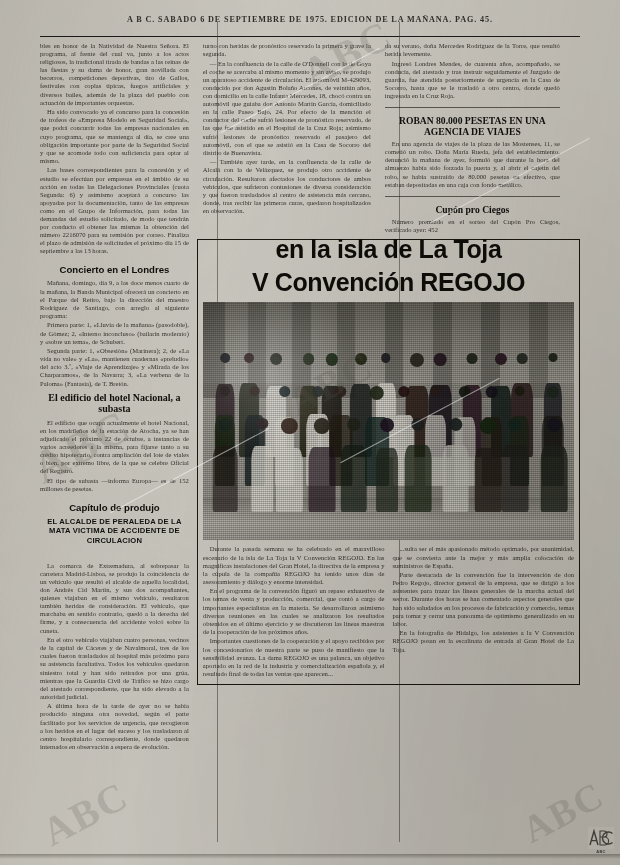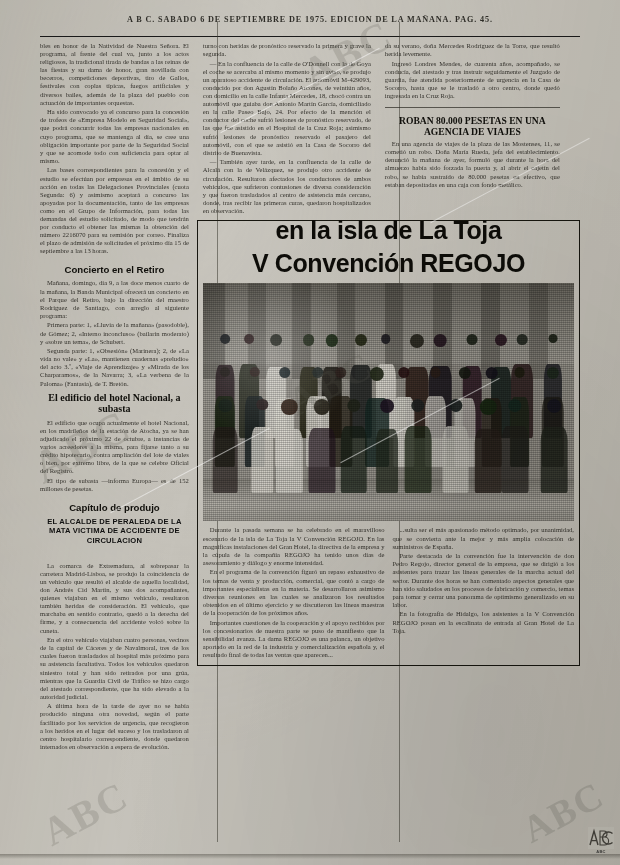--- a/index.html
+++ b/index.html
@@ -322,21 +322,21 @@
       <div class="rule r1"></div>
       <div class="rule r2"></div>
 
       <div class="col col-1">
 
         <p class="para noind">bles en honor de la Natividad de Nuestra Señora. El programa, al frente del cual va, junto a los actos religiosos, la tradicional tirada de bandas a las reinas de las fiestas y su dama de honor, gran novillada con becerros, competiciones deportivas, tiro de Gallos, festivales con coplas típicas, fuegos artificiales y diversos bailes, además de la plaza del pueblo con actuación de importantes orquestas.</p>
 
         <p class="para">Ha sido convocado ya el concurso para la concesión de trofeos de «Empresa Modelo en Seguridad Social», que podrá concurrir todas las empresas nacionales en cuyo programa, que se mantenga al día, se cree una obligación importante por parte de la Seguridad Social y que se acomode todo con suficiencia para optar al mismo.</p>
         <p class="para">Las bases correspondientes para la concesión y el estudio se efectúan por empresas en el ámbito de su acción en todas las Delegaciones Provinciales (cuota Segunda: 6) y asimismo aceptará a concurso las apoyadas por la documentación, tanto de las empresas como en el Grupo de Información, para todas las demandas del estudio solicitado, de modo que tendrán por conducto el obtener las mismas la obtención del número 2216070 para su remisión por correo. Finaliza el plazo de admisión de solicitudes el próximo día 15 de septiembre a las 13 horas.</p>
 
-        <h2 class="head-2">Concierto en el Retiro</h2>
+        <h2 class="head-2">Concierto en el Londres</h2>
         <p class="para">Mañana, domingo, día 9, a las doce menos cuarto de la mañana, la Banda Municipal ofrecerá un concierto en el Parque del Retiro, bajo la dirección del maestro Rodríguez de Santiago, con arreglo al siguiente programa:</p>
         <p class="para">Primera parte: 1, «Lluvia de la mañana» (pasodoble), de Gómez; 2, «Interno inconcluso» (bailarín moderato) y «sobre un tema», de Schubert.</p>
         <p class="para">Segunda parte: 1, «Obsesión» (Marinera); 2, de «La vida no vale» y «La», mantienen cuadernas «preludio» del acto 3.º, «Viaje de Aprendizaje» y «Mirada de los Charparamos», de la Navarra; 3, «La verbena de la Paloma» (Fantasía), de T. Bretón.</p>
 
         <h2 class="head-3">El edificio del hotel Nacional, a subasta</h2>
         <p class="para">El edificio que ocupa actualmente el hotel Nacional, en los madrileños de la estación de Atocha, ya se han adjudicado el próximo 22 de octubre, a instancias de varios acreedores a la misma, para fijarse tanto a su crédito hipotecario, contra ampliación del lote de viales o bien, por extremo libre, de la que se celebre Oficial del Registro.</p>
         <p class="para">El tipo de subasta —informa Europa— es de 152 millones de pesetas.</p>
 
         <h2 class="head-2">Capítulo de produjo</h2>
         <h3 class="subhead-caps">EL ALCALDE DE PERALEDA DE LA MATA VICTIMA DE ACCIDENTE DE CIRCULACION</h3>
@@ -357,20 +357,25 @@
           <div class="col col-3" style="width:181px;">
             <p class="para noind">da su verano, doña Mercedes Rodríguez de la Torre, que resultó herida levemente.</p>
             <p class="para">Ingresó Londres Mendes, de cuarenta años, acompañado, se conducía, del atestado y tras instruir seguidamente el Juzgado de guardia, fue atendida posteriormente de urgencia en la Casa de Socorro, hasta que se le trasladó a otro centro, donde quedó ingresada en la Cruz Roja.</p>
 
             <div class="box-item">
               <hr class="hr-thin">
               <h2 class="head-box">ROBAN 80.000 PESETAS EN UNA AGENCIA DE VIAJES</h2>
               <p class="para">En una agencia de viajes de la plaza de las Mostenses, 11, se cometió un robo. Doña María Rueda, jefa del establecimiento, denunció la mañana de ayer, formuló que durante la hora del almuerzo había sido forzada la puerta y, al abrir el cajetín del robo, se había sustraído de 80.000 pesetas en efectivo, que estaban depositadas en una caja con fondo metálico.</p>
             </div>
 
+            <div class="box-item">
+              <hr class="hr-thin">
+              <h2 class="head-box">Cupón pro Ciegos</h2>
+              <p class="para">Número premiado en el sorteo del Cupón Pro Ciegos, verificado ayer: 452</p>
+            </div>
           </div>
         </div>
 
         <div class="feature">
           <div class="feature-title" style="margin-top:-8px;">en la isla de La Toja</div>
           <div class="feature-title">V Convención REGOJO</div>
 
           <div class="photo" aria-label="grupo de asistentes a la V Convención REGOJO en la escalinata de entrada al Gran Hotel de La Toja">
             <div class="sky"></div>
             <div class="bldg"></div>

